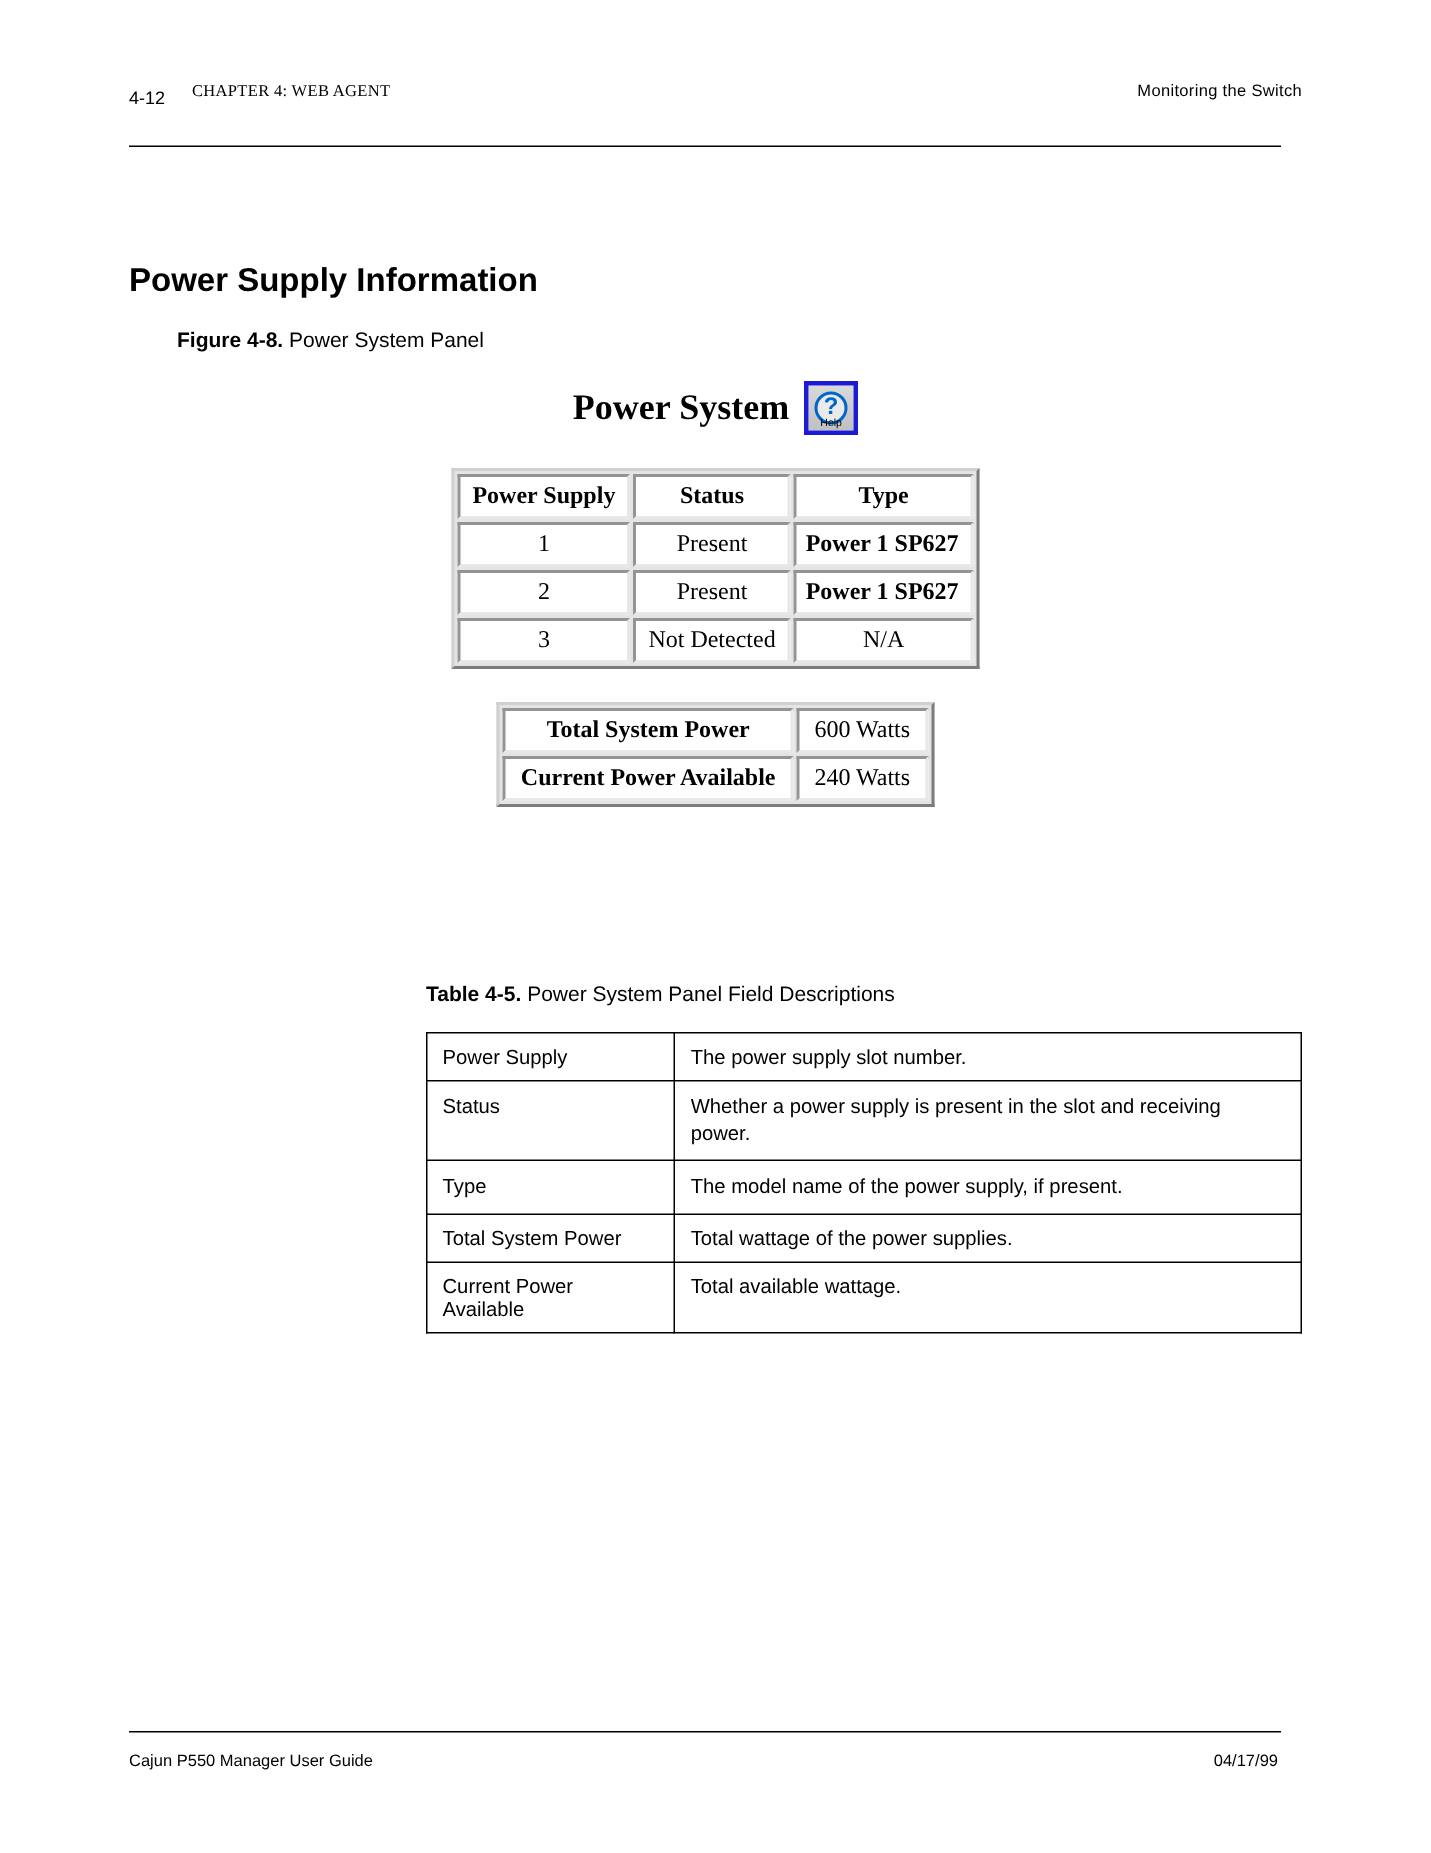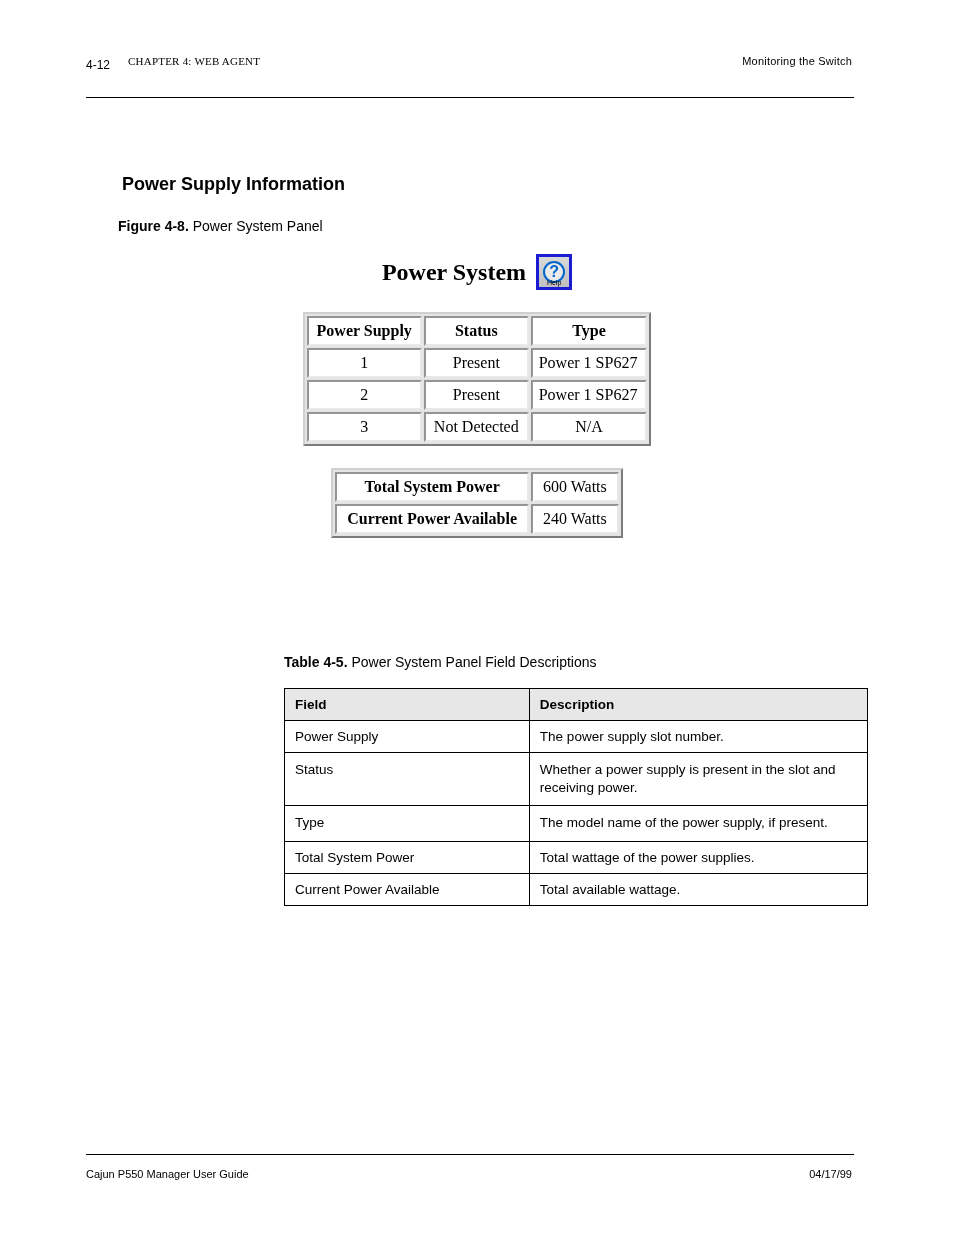--- a/index.html
+++ b/index.html
@@ -30,21 +30,21 @@
     top: 55px;
     left: 128px;
     font-family: Liberation Serif, serif;
     font-size: 11px;
     letter-spacing: 0.02em;
     color: #000;
   }
   .header-right {
     position: absolute;
     top: 55px;
-    right: 88px;
+    right: 72px;
     font-family: Arial, Helvetica, sans-serif;
     font-size: 11px;
     letter-spacing: 0.02em;
     text-align: left;
   }
   .hr-top {
     position: absolute;
     top: 97px;
     left: 86px;
     right: 86px;
@@ -72,24 +72,23 @@
     font-size: 11px;
     text-align: right;
   }
 
   
   .section-title {
     position: absolute;
     top: 174px;
     left: 86px;
     font-family: Arial, Helvetica, sans-serif;
-    font-size: 18px;
-    font-weight: bold;
-    color: #000;
-    margin-left: 36px;
+    font-size: 22px;
+    font-weight: bold;
+    color: #000;
   }
 
   .figure-caption {
     position: absolute;
     top: 218px;
     left: 86px;
     font-family: Arial, Helvetica, sans-serif;
     font-size: 14px;
     margin-left: 32px;
   }
@@ -157,21 +156,21 @@
     background: #ffffff;
     font-family: "Times New Roman", Times, serif;
     font-size: 16px;
     padding: 4px 8px;
     text-align: center;
     vertical-align: middle;
   }
   .ps-table th {
     font-weight: bold;
   }
-  .ps-table td.type-cell { text-align: left; padding-left: 6px; white-space: nowrap; }
+  .ps-table td.type-cell { text-align: left; padding-left: 6px; white-space: nowrap; font-weight: bold; }
 
   .summary-table {
     margin: 22px auto 0 auto;
     border-collapse: separate;
     border-spacing: 2px;
     border: 2px outset #d0d0d0;
     background: #e4e4e4;
   }
   .summary-table td {
     border: 2px inset #e8e8e8;
@@ -283,24 +282,20 @@
       </table>
   </div>
 
   <div class="table-title">
     <b>Table 4-5. </b>
     <span>Power System Panel Field Descriptions</span>
   </div>
 
   <table class="desc-table">
     <tbody>
-        <tr>
-      <th style="width:42%">Field</th>
-      <th>Description</th>
-    </tr>
     <tr>
       <td>Power Supply</td>
       <td>The power supply slot number.</td>
     </tr>
     <tr class="two-line">
       <td>Status</td>
       <td>Whether a power supply is present in the slot and receiving power.</td>
     </tr>
     <tr class="two-line">
       <td>Type</td>

